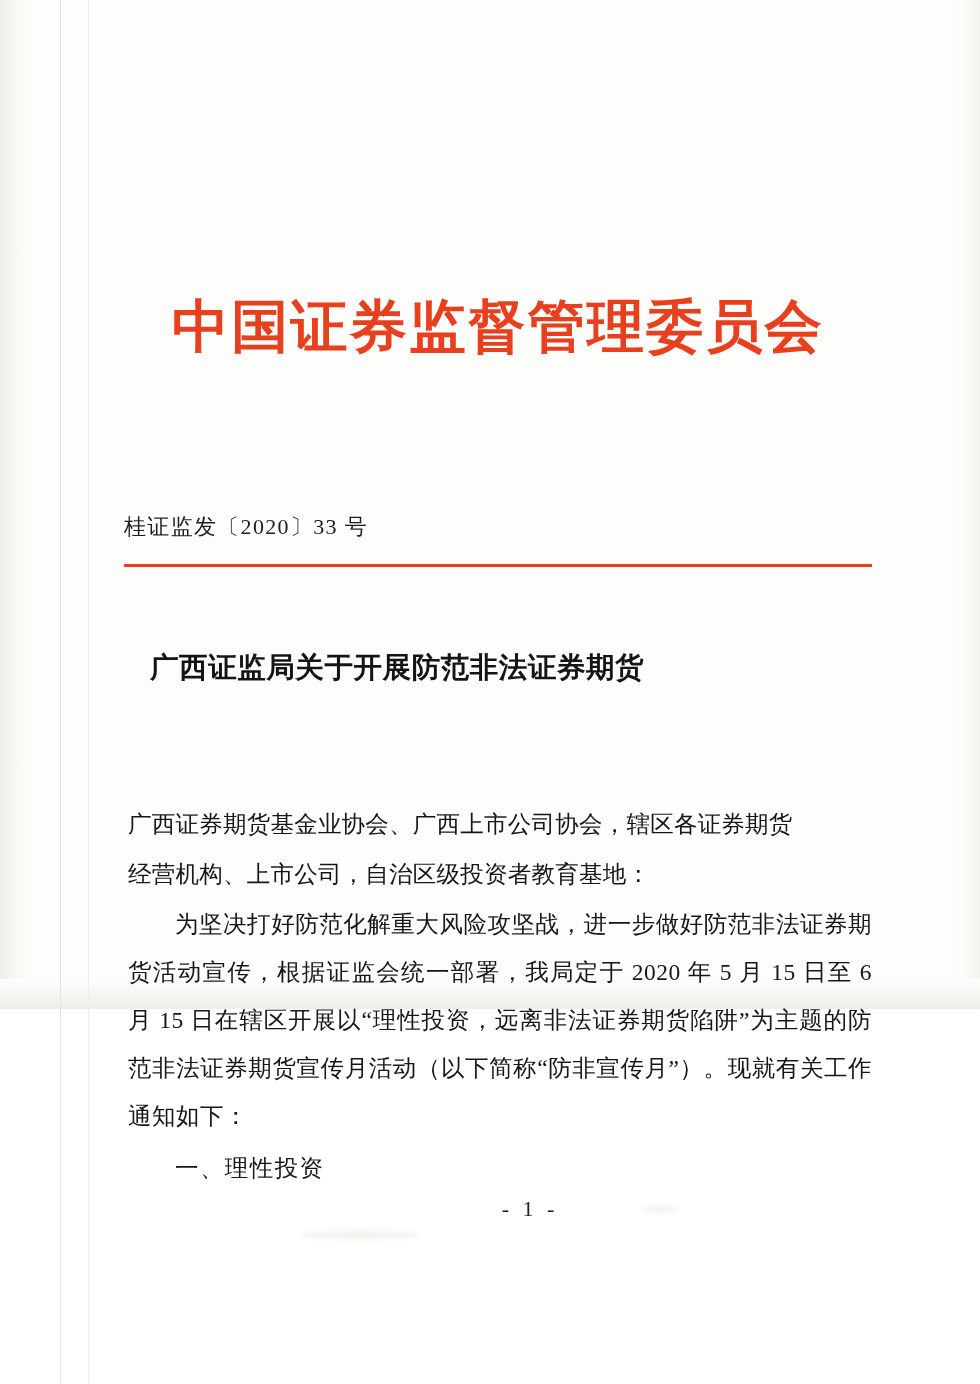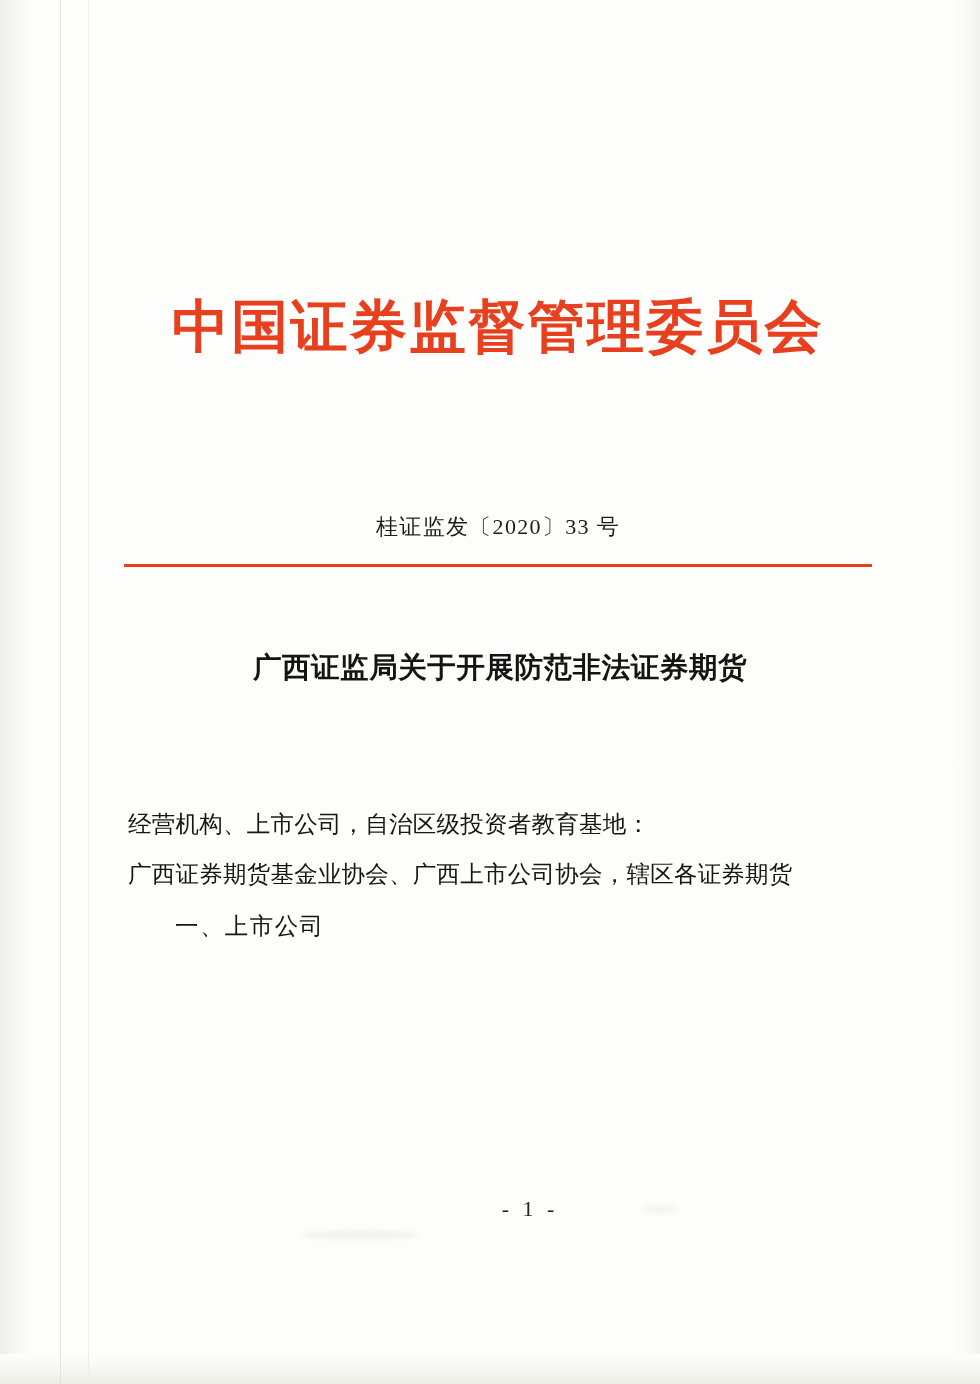--- a/index.html
+++ b/index.html
@@ -9,21 +9,21 @@
   body {
     width: 980px;
     height: 1384px;
     background: #ffffff;
     font-family: "Liberation Serif", serif;
     overflow: hidden;
   }
   .page {
     position: relative;
     width: 980px;
-    height: 1384px;
+    height: 1009px;
     background: #fdfdfb;
     box-sizing: border-box;
   }
   
   .scan-edge-left {
     position: absolute;
     left: 0; top: 0;
     width: 34px; height: 100%;
     background: linear-gradient(to right, #efefe9 0%, #f7f7f3 45%, #fdfdfb 100%);
   }
@@ -84,21 +84,21 @@
     letter-spacing: 0.22em;
     margin-top: 6px;
   }
 
   
   .doc-number {
     position: absolute;
     left: 124px;
     top: 512px;
     width: 748px;
-    text-align: center;
+    text-align: left;
     font-size: 22px;
     letter-spacing: 0.06em;
     color: #1d1d1d;
     font-family: "Liberation Serif", serif;
   }
 
   .red-rule {
     position: absolute;
     left: 124px;
     top: 564px;
@@ -106,21 +106,20 @@
     height: 3px;
     background: #e8401f;
   }
 
   
   .doc-title {
     position: absolute;
     left: 150px;
     top: 645px;
     width: 700px;
-    text-align: center;
     font-size: 28.5px;
     font-weight: bold;
     line-height: 1.6;
     letter-spacing: 0.02em;
     color: #141414;
     font-family: "Liberation Serif", serif;
   }
   .doc-title div { white-space: nowrap; }
 
   
@@ -201,21 +200,22 @@
 
     <div class="doc-number">桂证监发〔2020〕33 号</div>
 
     <div class="red-rule"></div>
 
     <div class="doc-title">
       <div>广西证监局关于开展防范非法证券期货</div>
     </div>
 
     <div class="body-block">
+      <p class="p-salutation">广西证券期货基金业协会、广西上市公司协会，辖区各证券期货</p>
       <p class="p-salutation">经营机构、上市公司，自治区级投资者教育基地：</p>
-      <p class="p-salutation">广西证券期货基金业协会、广西上市公司协会，辖区各证券期货</p>
-      <p class="p-heading">一、上市公司</p>
+      <p class="p-body spread">为坚决打好防范化解重大风险攻坚战，进一步做好防范非法证券期货活动宣传，根据证监会统一部署，我局定于 2020 年 5 月 15 日至 6 月 15 日在辖区开展以“理性投资，远离非法证券期货陷阱”为主题的防范非法证券期货宣传月活动（以下简称“防非宣传月”）。现就有关工作通知如下：</p>
+      <p class="p-heading">一、理性投资</p>
     </div>
 
     <div class="page-number">- 1 -</div>
 
   </div>
 </div>
 
 </body></html>

